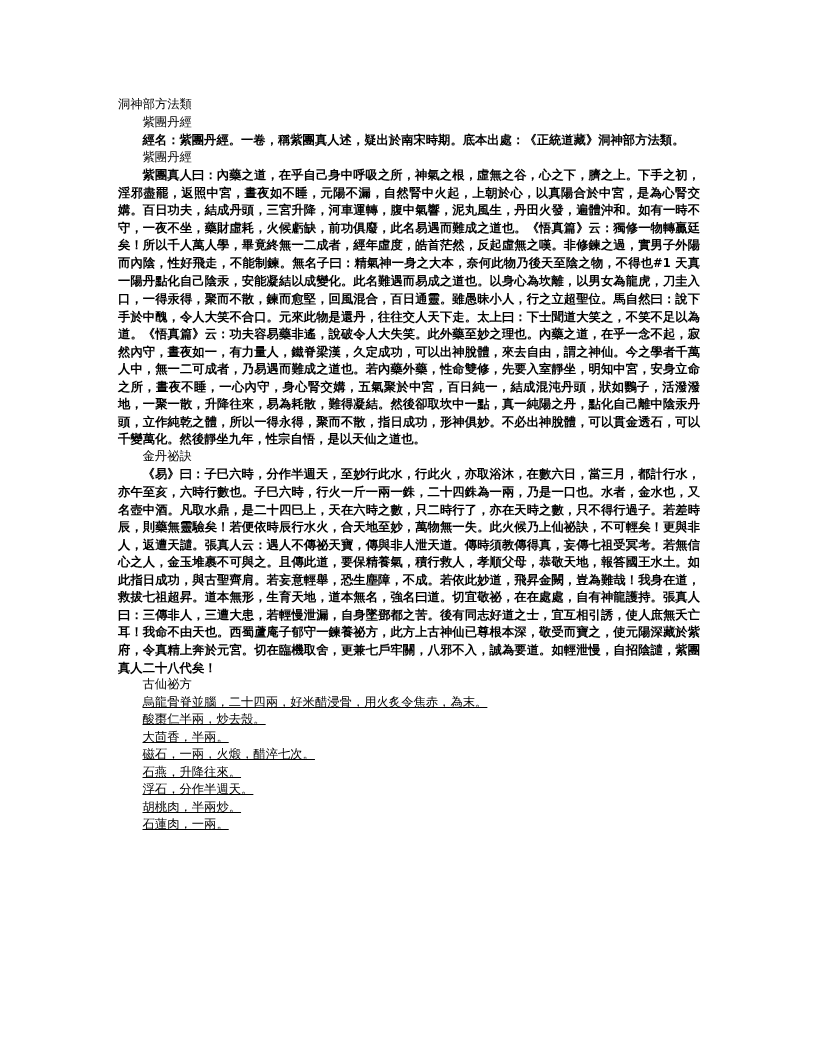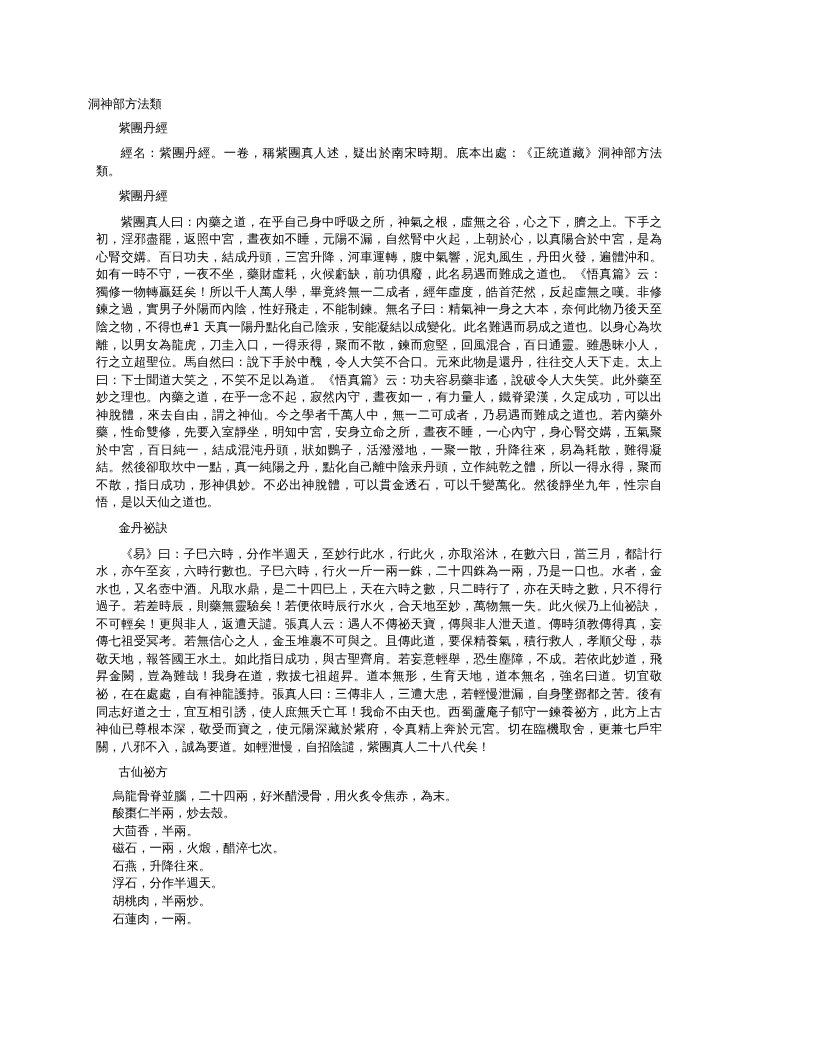--- a/index.html
+++ b/index.html
@@ -14,58 +14,60 @@
     font-family: "DejaVu Serif", "Liberation Serif", serif;
     color: #000000;
     overflow: hidden;
   }
   .page {
     position: relative;
     width: 816px;
     height: 920px;
     background: #ffffff;
     box-sizing: border-box;
-    padding: 96px 116px 0 88px;
+    padding: 96px 116px 0 118px;
   }
   .doc-body {
     width: 582px;
     font-size: 12.3px;
     line-height: 17.55px;
     text-align: justify;
     text-justify: inter-character;
     letter-spacing: 0.02px;
   }
   
   .line-flush {
     margin: 0;
     text-indent: 0;
     white-space: nowrap;
   }
   
   .heading {
-    margin: 6px;
+    margin: 0;
     text-indent: 0;
     padding-left: 24.5px;
     white-space: nowrap;
     text-align: left;
   }
   
   .para {
-    margin: 8px;
+    margin: 0;
     text-indent: 24.5px;
     text-align: justify;
     text-justify: inter-character;
+    font-weight: bold;
   }
   
   .recipe-item {
     margin: 0;
     text-indent: 0;
     padding-left: 24.5px;
     white-space: nowrap;
     text-align: left;
+    text-decoration: underline;
   }
   .footnote-mark {
     font-family: "DejaVu Sans", "Liberation Sans", sans-serif;
     font-size: 11.5px;
   }
 </style>
 </head>
 <body>
 
 <div class="page">

